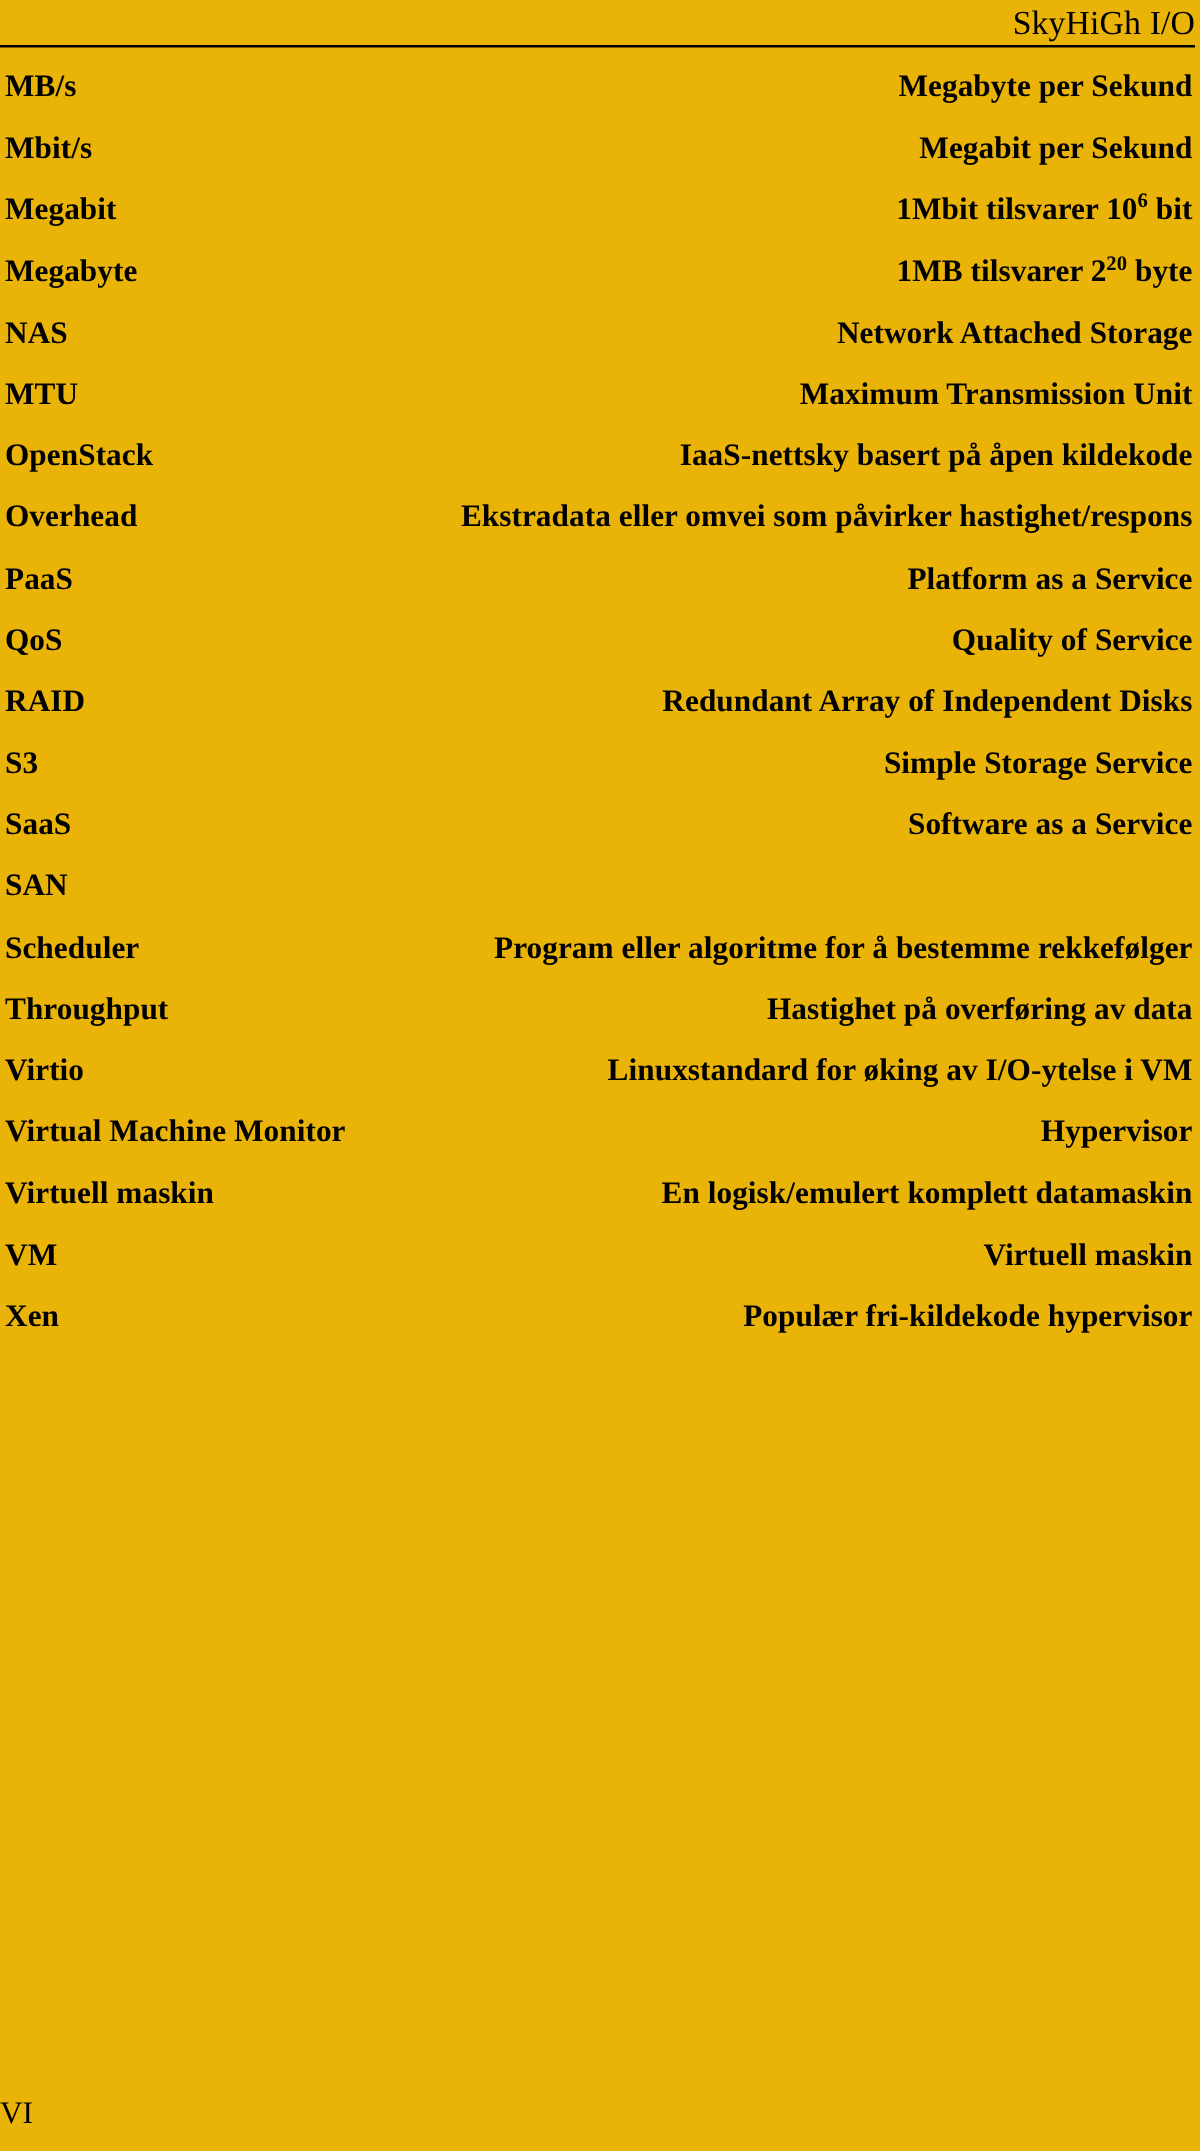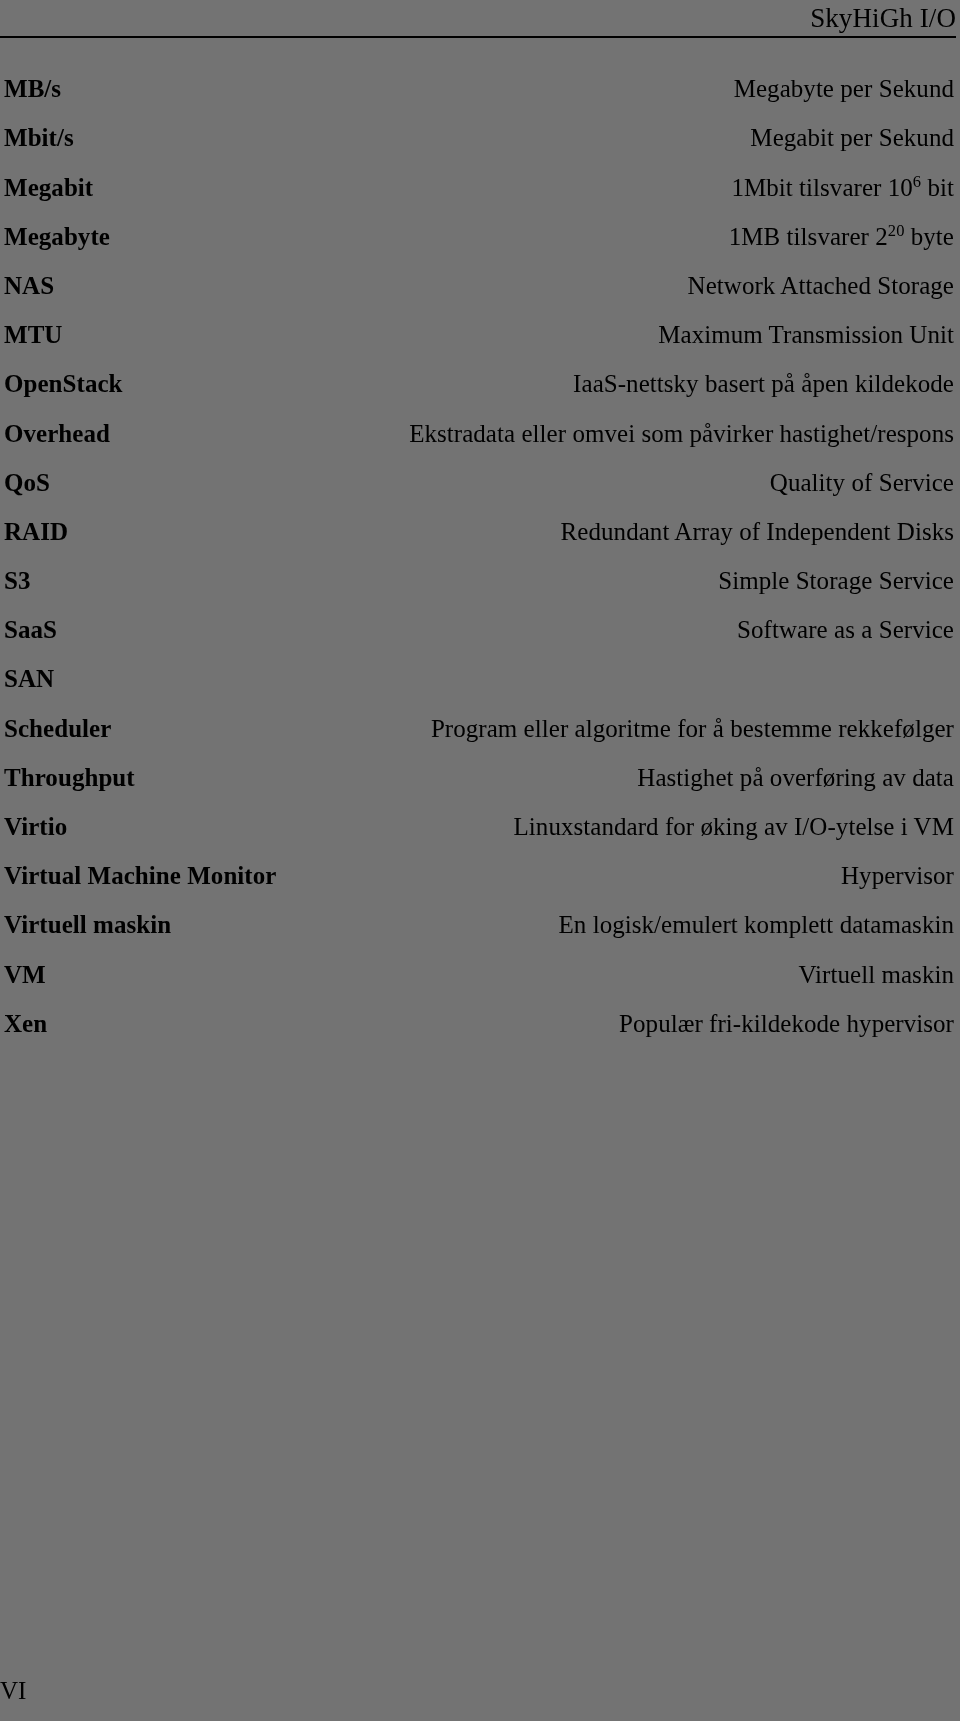--- a/index.html
+++ b/index.html
@@ -11,21 +11,21 @@
   body {
     font-family: "Liberation Serif", "DejaVu Serif", serif;
     color: #000000;
     -webkit-font-smoothing: antialiased;
   }
   .page {
     position: relative;
     width: 960px;
     height: 1721px;
     margin: 0 auto;
-    background: #737373;
+    background: #eab308;
     overflow: hidden;
     box-sizing: border-box;
   }
 
   
   .header {
     position: absolute;
     top: 0px;
     left: 0px;
     width: 960px;
@@ -54,38 +54,38 @@
   
   .glossary {
     position: absolute;
     left: 0px;
     top: 55px;
     width: 960px;
   }
   .gl-row {
     position: relative;
     display: flex;
-    align-items: flex-end;
+    align-items: flex-start;
     justify-content: space-between;
     height: 49.2px;
     width: 956px;
     box-sizing: border-box;
     padding-left: 4px;
     padding-right: 2px;
   }
   .gl-term {
     font-weight: bold;
     font-size: 25px;
     line-height: 30px;
     white-space: nowrap;
     flex: 0 0 auto;
     letter-spacing: 0.05px;
   }
   .gl-desc {
-    font-weight: normal;
+    font-weight: bold;
     font-size: 25px;
     line-height: 30px;
     white-space: nowrap;
     text-align: right;
     flex: 1 1 auto;
     letter-spacing: 0.05px;
   }
   .gl-desc sup {
     font-size: 0.66em;
     vertical-align: super;
@@ -140,20 +140,24 @@
       </div>
       <div class="gl-row">
         <div class="gl-term">OpenStack</div>
         <div class="gl-desc">IaaS-nettsky basert på åpen kildekode</div>
       </div>
       <div class="gl-row">
         <div class="gl-term">Overhead</div>
         <div class="gl-desc">Ekstradata eller omvei som påvirker hastighet/respons</div>
       </div>
       <div class="gl-row">
+        <div class="gl-term">PaaS</div>
+        <div class="gl-desc">Platform as a Service</div>
+      </div>
+      <div class="gl-row">
         <div class="gl-term">QoS</div>
         <div class="gl-desc">Quality of Service</div>
       </div>
       <div class="gl-row">
         <div class="gl-term">RAID</div>
         <div class="gl-desc">Redundant Array of Independent Disks</div>
       </div>
       <div class="gl-row">
         <div class="gl-term">S3</div>
         <div class="gl-desc">Simple Storage Service</div>

